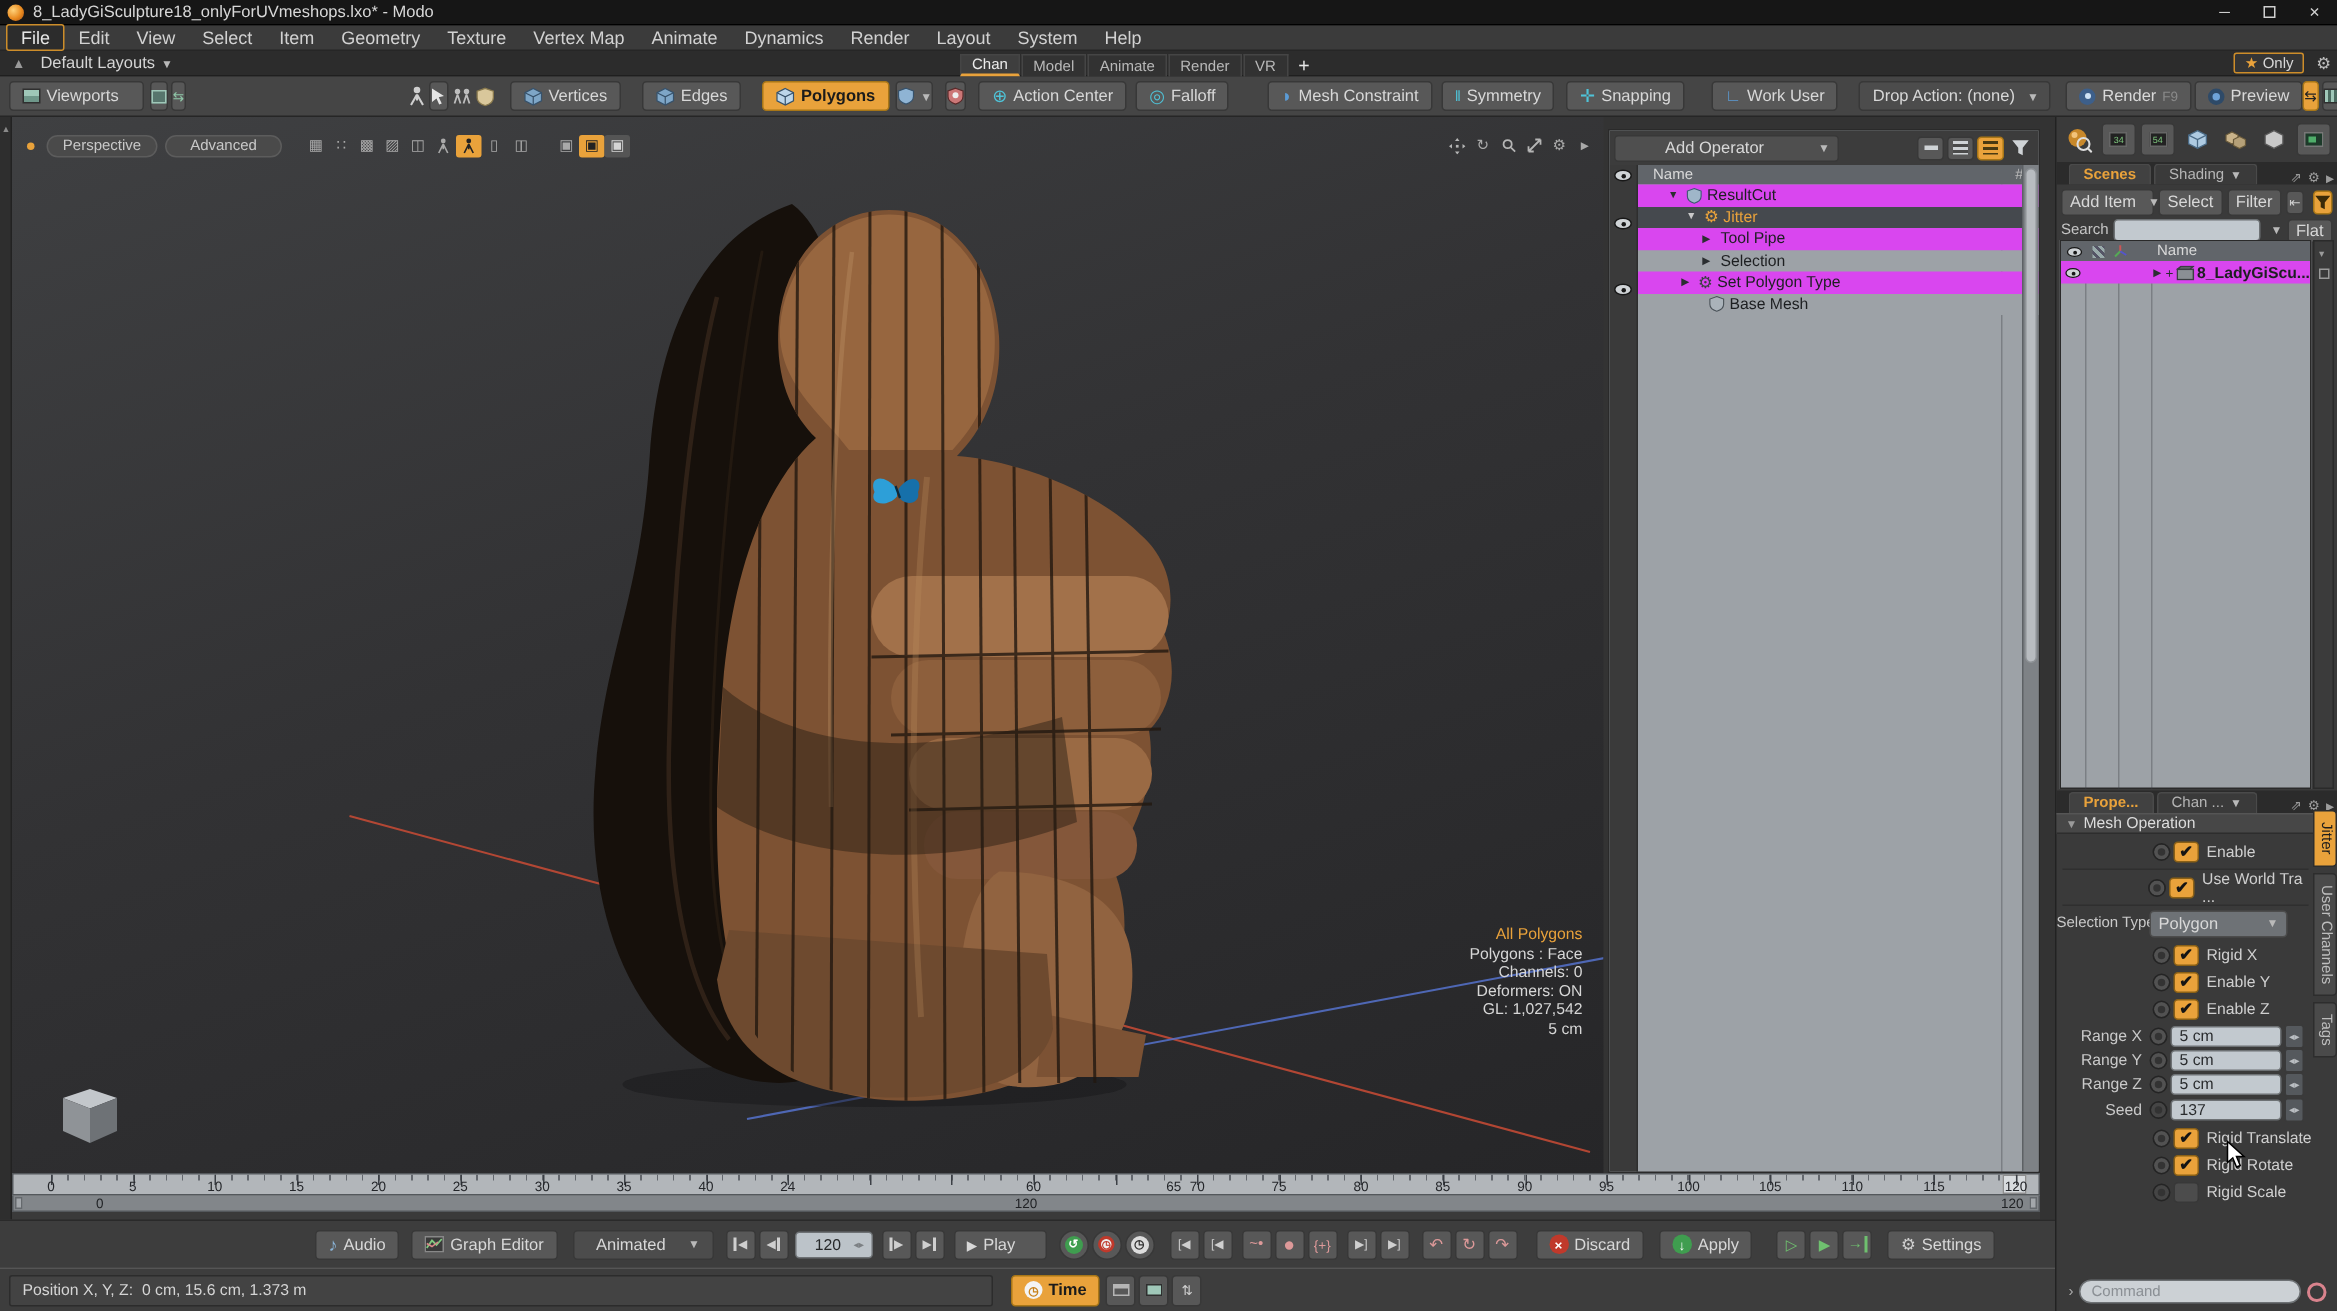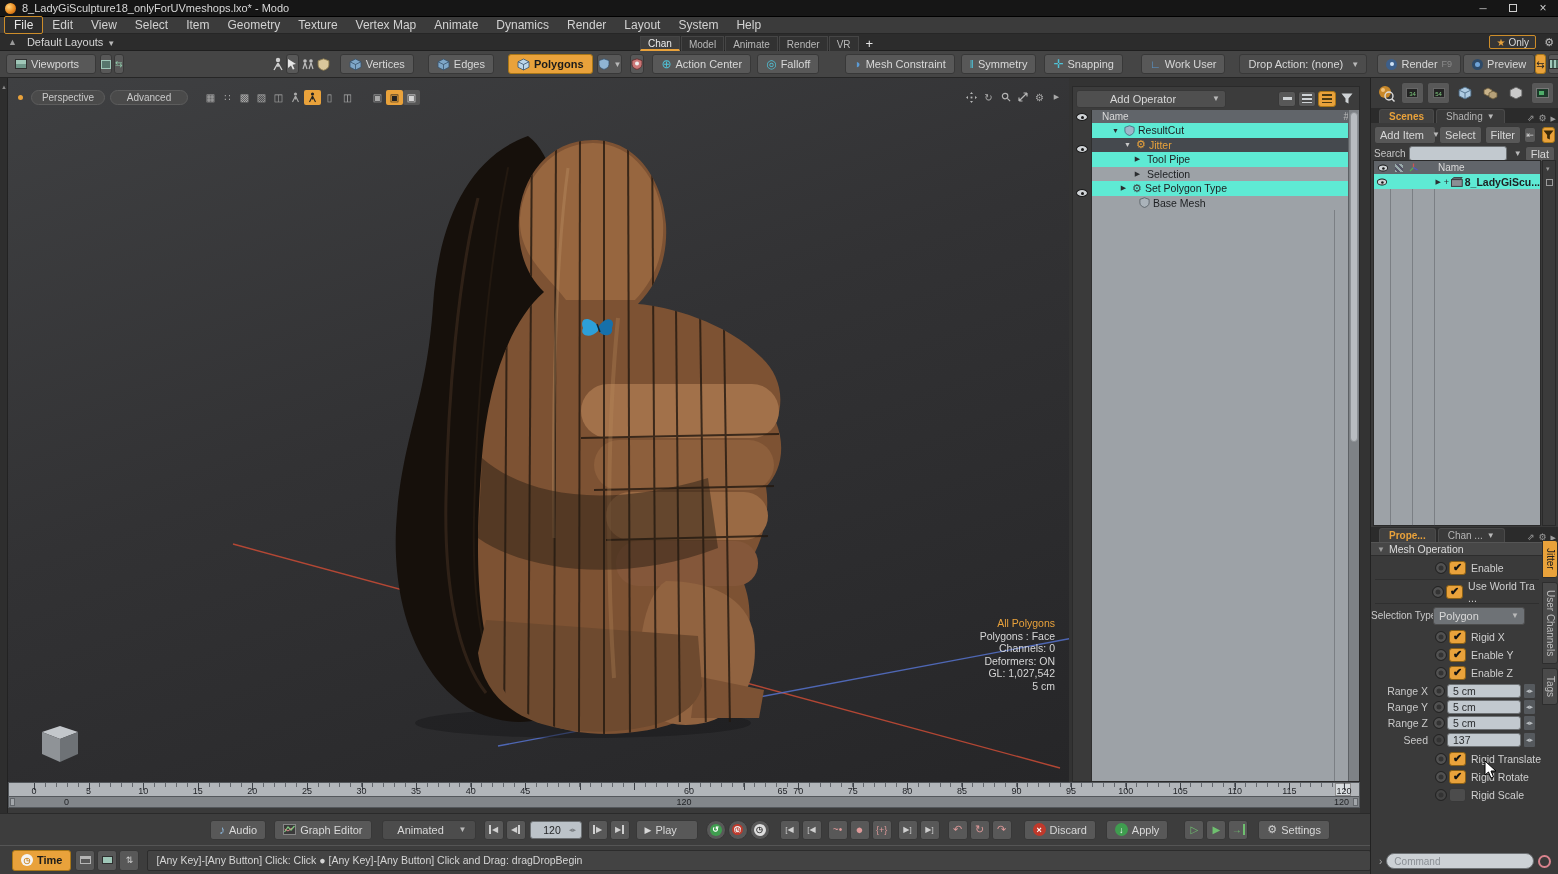--- a/index.html
+++ b/index.html
@@ -37,21 +37,21 @@
   .vpico.on{background:#e9a23b;color:#222}
   #vp-info{position:absolute;right:14px;bottom:90px;text-align:right;font-size:10.5px;line-height:12.5px;color:#d6d6d6}
   #vp-info .first{color:#e9a23b}
   
   #meshops{left:1072px;top:86px;width:288px;height:696px;background:#9da2a7;border:1px solid #2a2a2a}
   #mops-top{height:23px;background:#3c3c3c;display:flex;align-items:center;padding:0 3px;gap:2px}
   .mops-eyecol{position:absolute;left:0;top:23px;bottom:0;width:19px;background:#3a3a3a;border-right:1px solid #2e2e2e}
   .mops-tree{position:absolute;left:19px;top:23px;right:0;bottom:0}
   .mops-head{height:13px;background:#61656a;color:#d9d9d9;font-size:10px;display:flex;align-items:center;padding:0 6px}
   .mrow{height:14.5px;display:flex;align-items:center;font-size:10.5px;color:#1d1f21;position:relative}
-  .r-a{background:#5eead4}.r-b{background:#9da2a7}
+  .r-a{background:#d946ef}.r-b{background:#9da2a7}
   .r-sel{background:#45494e;color:#e9a23b}
   .tri{font-size:7px;width:11px;text-align:center;color:#2b2e31;flex:0 0 auto}
   .r-sel .tri{color:#c9c9c9}
   .colline{position:absolute;top:0;bottom:0;width:1px;background:rgba(60,64,68,.35)}
   .eye{width:12px;height:8px;border:1px solid #181818;border-radius:50%;background:#cfd3d6;position:relative;display:inline-block}
   .eye::after{content:"";position:absolute;left:3.5px;top:1.5px;width:3.5px;height:3.5px;border-radius:50%;background:#181818}
   .sbtrack{position:absolute;right:0;top:23px;bottom:0;width:11px;background:#7e8control286;background:#7e8286;border-left:1px solid #5d6165}
   .sbthumb{position:absolute;left:1px;right:1px;top:2px;height:330px;background:#b8bcc0;border-radius:4px;border:1px solid #8e9296}
   
   #rightpanel{left:1370px;top:78px;width:188px;height:796px;background:#3a3a3a;border-left:1px solid #222}
@@ -496,21 +496,21 @@
       <div class="tlabel" style="left: 243.333px;">20</div>
       <div class="tick" style="left: 297.917px;"></div>
       <div class="tlabel" style="left: 297.917px;">25</div>
       <div class="tick" style="left: 352.5px;"></div>
       <div class="tlabel" style="left: 352.5px;">30</div>
       <div class="tick" style="left: 407.083px;"></div>
       <div class="tlabel" style="left: 407.083px;">35</div>
       <div class="tick" style="left: 461.667px;"></div>
       <div class="tlabel" style="left: 461.667px;">40</div>
       <div class="tick" style="left: 516.25px;"></div>
-      <div class="tlabel" style="left: 516.25px;">45</div>
+      <div class="tlabel" style="left: 516.25px;">24</div>
       <div class="tick" style="left: 570.833px;"></div>
       <div class="tlabel" style="left: 570.833px; margin-top: 19px;">50</div>
       <div class="tick" style="left: 625.417px;"></div>
       <div class="tlabel" style="left: 625.417px; margin-top: 20px;">55</div>
       <div class="tick" style="left: 680px;"></div>
       <div class="tlabel" style="left: 680px;">60</div>
       <div class="tick" style="left: 734.583px;"></div>
       <div class="tlabel" style="left: 734.583px; margin-left: 39px;">65</div>
       <div class="tick" style="left: 789.167px;"></div>
       <div class="tlabel" style="left: 789.167px;">70</div>
@@ -629,34 +629,34 @@
   <span class="iconbtn" style="margin-left:2px">
       <span class="green bar-r" style="font-size:10px">→</span>
     </span>
   <span class="btn" style="margin-left:10px">
     <span style="font-size:11px;color:#cfcfcf">⚙</span>
     <span>Settings</span>
   </span>
 </div>
 
 <div id="statusbar" class="abs">
+  <span class="inset" style="margin-left:6px;width:656px">
+    <span>Position X, Y, Z:</span>&nbsp;&nbsp;<span>0 cm, 15.6 cm, 1.373 m</span>
+  </span>
   <span class="btn orange" style="margin-left:12px;height:21px">
     <span class="circ" style="background:#f4f4f4;color:#c8821c;width:12px;height:12px;font-size:8px">◷</span>
     <span>Time</span>
   </span>
   <span class="iconbtn" style="margin-left:4px;height:21px">
       <span style="width:11px;height:8px;border:1px solid #b5b5b5;border-top:3px solid #b5b5b5;display:inline-block"></span>
     </span>
   <span class="iconbtn" style="margin-left:2px;height:21px">
       <span style="width:11px;height:8px;background:#9fc7b8;border:1px solid #2f2f2f;display:inline-block"></span>
     </span>
   <span class="iconbtn" style="margin-left:2px;height:21px;font-size:9px">⇅</span>
-  <span class="inset" style="margin-left:8px;flex:1;margin-right:4px">
-    <span>[Any Key]-[Any Button] Click: Click ●  [Any Key]-[Any Button] Click and Drag: dragDropBegin</span>
-  </span>
 </div>
 
 <div id="rightpanel" class="abs">
 
   <div class="flex" style="height:30px;padding:0 4px;gap:3px">
     <span class="iconbtn" style="width:24px;height:24px;background:transparent;border:none">
       <svg width="18" height="18" viewBox="0 0 18 18">
           <circle cx="8" cy="8" r="6" fill="#c8882a"></circle>
           <circle cx="6" cy="6" r="2" fill="#f2c27a"></circle>
           <circle cx="12" cy="12" r="4" fill="none" stroke="#ddd" stroke-width="1.4"></circle>

